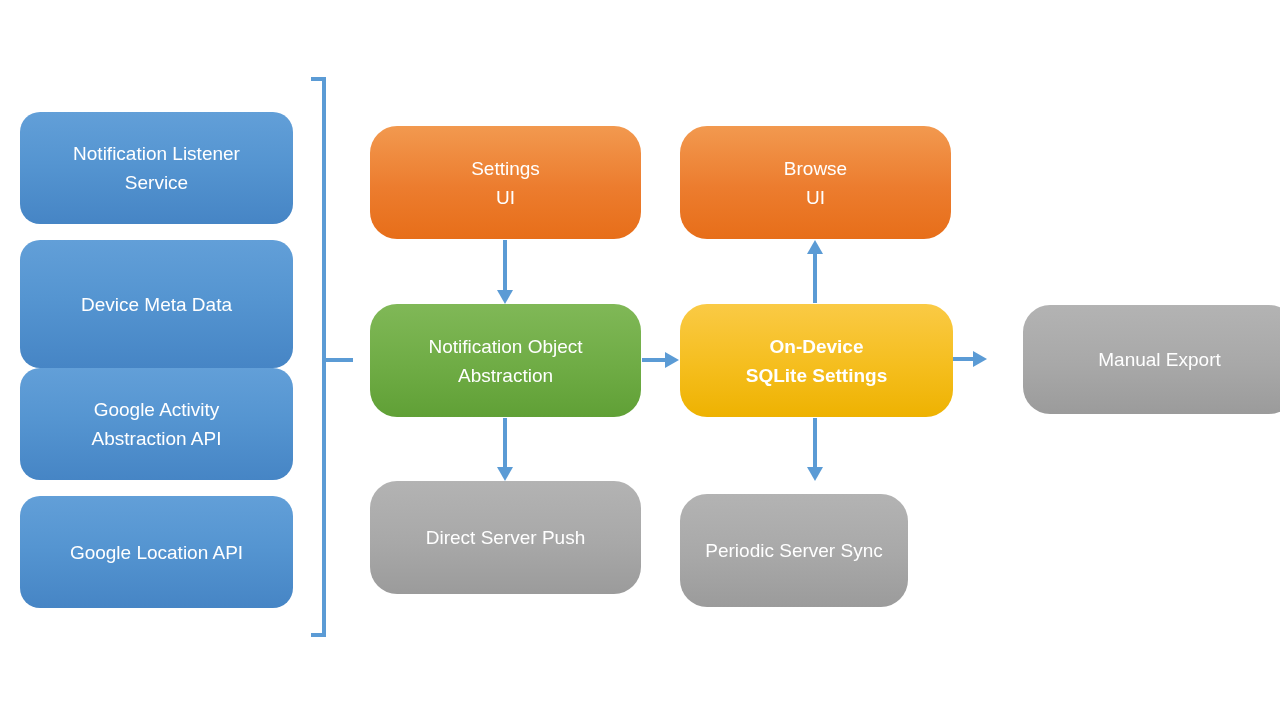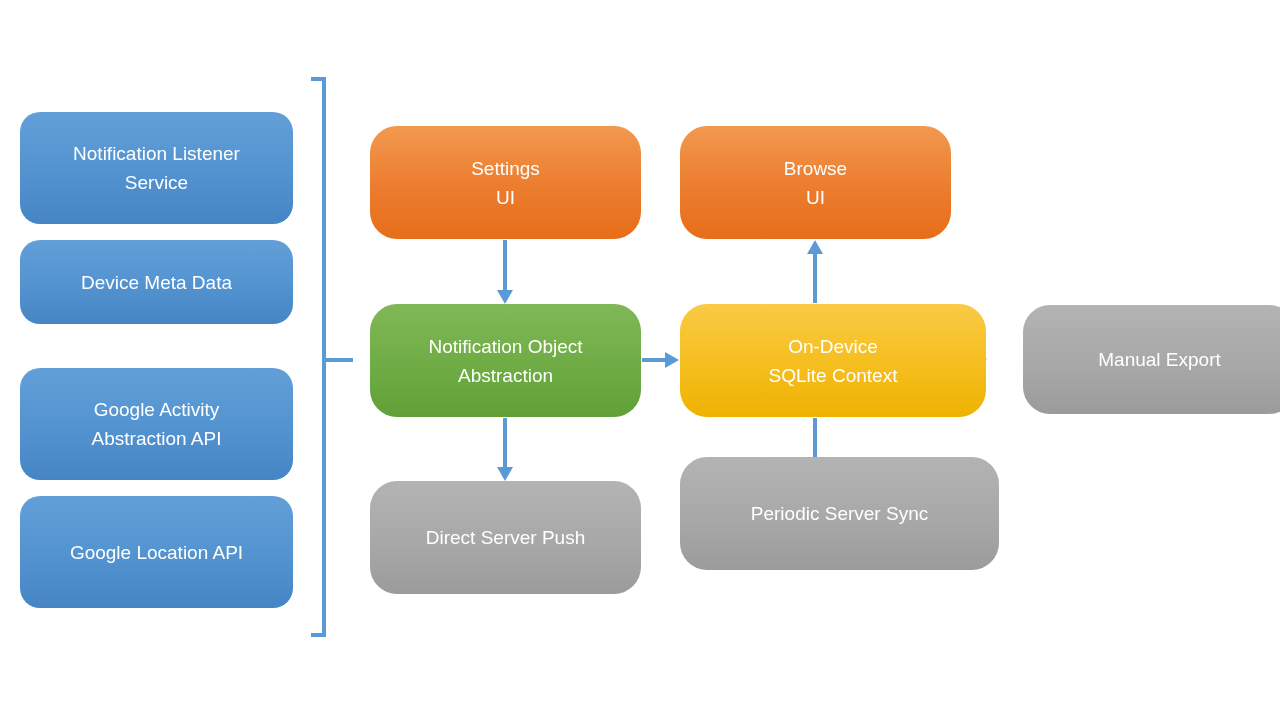--- a/index.html
+++ b/index.html
@@ -47,29 +47,29 @@
     background: linear-gradient(180deg, #80B857 0%, #6FAC45 55%, #60A036 100%);
   }
   .yellow {
     background: linear-gradient(180deg, #FACA45 0%, #F5BE1E 55%, #EEB201 100%);
   }
   .gray {
     background: linear-gradient(180deg, #B3B3B3 0%, #A8A8A8 55%, #9B9B9B 100%);
   }
   
   .b1 { left: 20px;  top: 112px; width: 273px; height: 112px; }
-  .b2 { left: 20px;  top: 240px; width: 273px; height: 84px; align-items: center; }
+  .b2 { left: 20px;  top: 240px; width: 273px; height: 128px; align-items: center; }
   .b3 { left: 20px;  top: 368px; width: 273px; height: 112px; }
   .b4 { left: 20px;  top: 496px; width: 273px; height: 112px; }
   .settings { left: 370px; top: 126px; width: 271px; height: 113px; }
   .browse   { left: 680px; top: 126px; width: 271px; height: 113px; text-align: center; }
   .noa      { left: 370px; top: 304px; width: 271px; height: 113px; }
-  .sqlite   { left: 680px; top: 304px; width: 306px; height: 113px; }
+  .sqlite   { left: 680px; top: 304px; width: 273px; height: 113px; font-weight: bold; }
   .dsp      { left: 370px; top: 481px; width: 271px; height: 113px; }
-  .pss      { left: 680px; top: 457px; width: 319px; height: 113px; }
+  .pss      { left: 680px; top: 494px; width: 228px; height: 113px; }
   .manual   { left: 987px; top: 305px; width: 273px; height: 109px; margin-left: 36px; }
 </style>
 </head>
 <body>
 
 <div class="canvas">
 
   <svg class="connectors" viewBox="0 0 1280 720" xmlns="http://www.w3.org/2000/svg">
 
     <g stroke="#5B9BD5" stroke-width="4" fill="none">
@@ -136,21 +136,21 @@
     <div class="ln">UI</div>
   </div>
 
   <div class="node green noa">
     <div class="ln">Notification Object</div>
     <div class="ln">Abstraction</div>
   </div>
 
   <div class="node yellow sqlite">
     <div class="ln">On-Device</div>
-    <div class="ln">SQLite Context</div>
+    <div class="ln">SQLite Settings</div>
   </div>
 
   <div class="node gray dsp">
     <div class="ln">Direct Server Push</div>
   </div>
 
   <div class="node gray pss">
     <div class="ln">Periodic Server Sync</div>
   </div>
 

